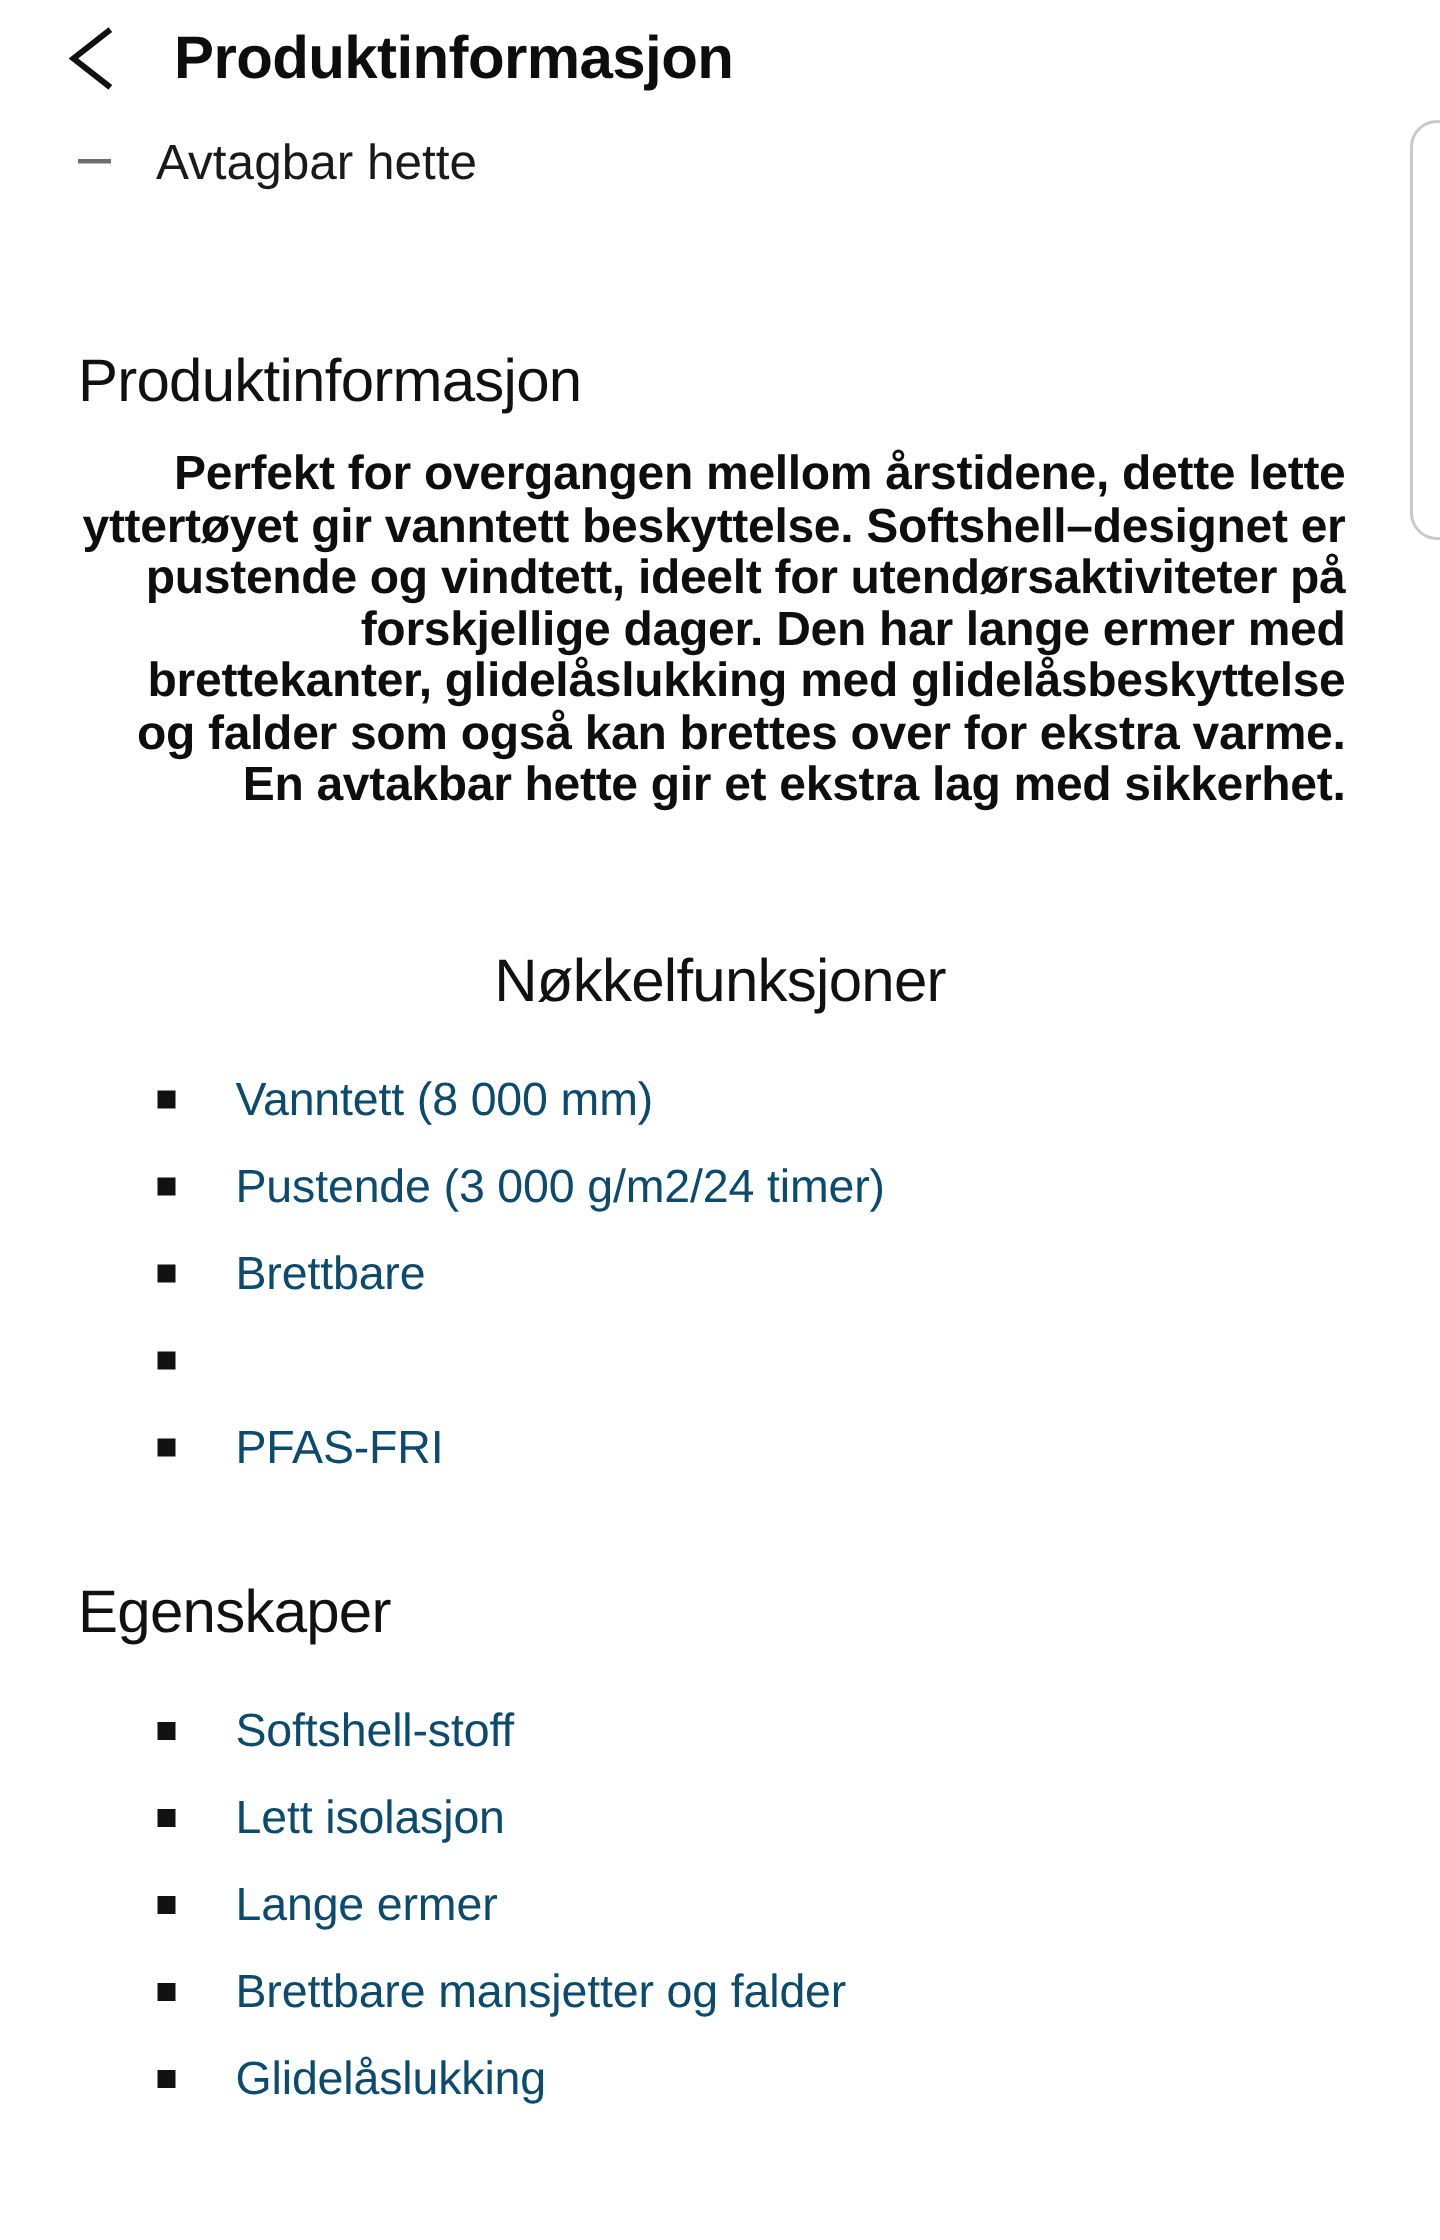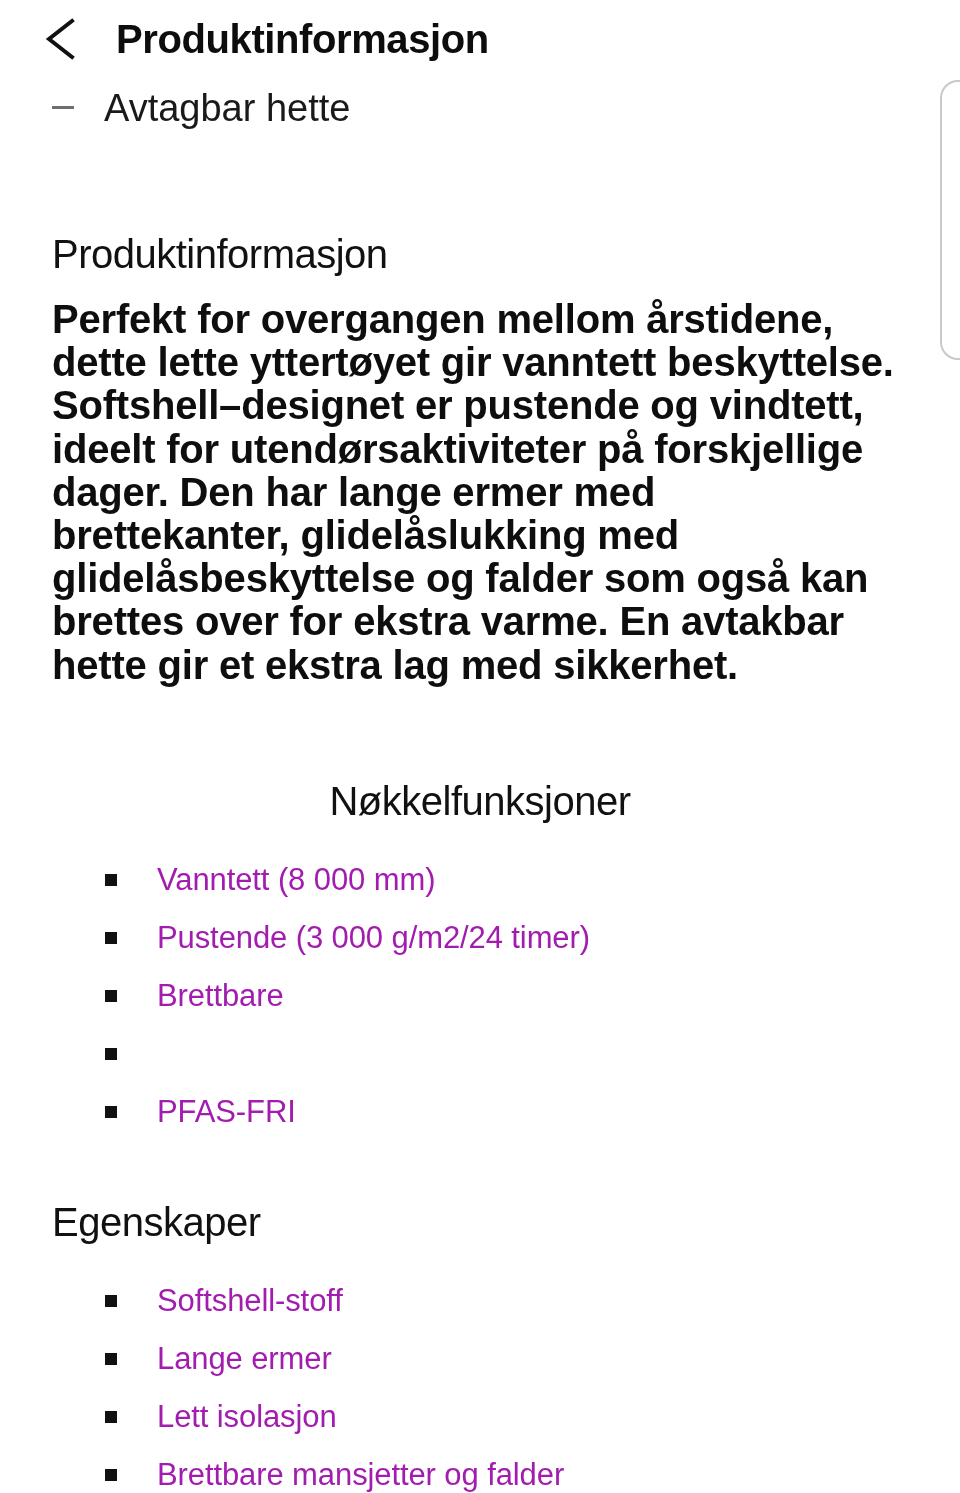--- a/index.html
+++ b/index.html
@@ -80,21 +80,21 @@
     left: 52px;
     top: 26px;
     width: 22px;
     height: 3px;
     background: #6e6e6e;
   }
   .clipped-row .clipped-text {
     position: absolute;
     left: 104px;
     top: 0;
-    font-size: 38px;
+    font-size: 33px;
     color: #1a1a1a;
     line-height: 56px;
     white-space: nowrap;
   }
 
   
   .section {
     padding: 0 52px 0 52px;
   }
   .section-title {
@@ -106,42 +106,43 @@
     margin: 0;
   }
   #intro-title { margin-top: 96px; }
   #features-title { margin-top: 92px; text-align: center; }
   #properties-title { margin-top: 59px; }
 
   .body-paragraph {
     margin: 22px 0 0 0;
     font-family: "Liberation Sans Narrow", "Liberation Sans", sans-serif;
     font-stretch: condensed;
-    font-size: 40px;
+    font-size: 32px;
     font-weight: 700;
     line-height: 1.08;
     letter-spacing: -0.2px;
     color: #0e0e0e;
     max-width: 845px;
+    text-align: right;
   }
 
   ul.bullet-list {
     list-style: none;
     margin: 28px 0 0 0;
     padding: 0;
   }
   ul.bullet-list li {
     position: relative;
     padding-left: 105px;
     min-height: 58px;
     line-height: 58px;
     font-size: 31px;
     font-weight: 400;
     letter-spacing: -0.1px;
-    color: #a21caf;
+    color: #0c4a6e;
     white-space: nowrap;
   }
   ul.bullet-list li .bullet-marker {
     position: absolute;
     left: 53px;
     top: 23px;
     width: 12px;
     height: 12px;
     background: #111111;
   }
@@ -204,25 +205,25 @@
 
     <div class="section">
       <h2 id="properties-title" class="section-title">Egenskaper</h2>
       <ul class="bullet-list">
         <li>
           <span class="bullet-marker"></span>
           <span>Softshell-stoff</span>
         </li>
         <li>
           <span class="bullet-marker"></span>
+          <span>Lett isolasjon</span>
+        </li>
+        <li>
+          <span class="bullet-marker"></span>
           <span>Lange ermer</span>
-        </li>
-        <li>
-          <span class="bullet-marker"></span>
-          <span>Lett isolasjon</span>
         </li>
         <li>
           <span class="bullet-marker"></span>
           <span>Brettbare mansjetter og falder</span>
         </li>
         <li>
           <span class="bullet-marker"></span>
           <span>Glidelåslukking</span>
         </li>
 

